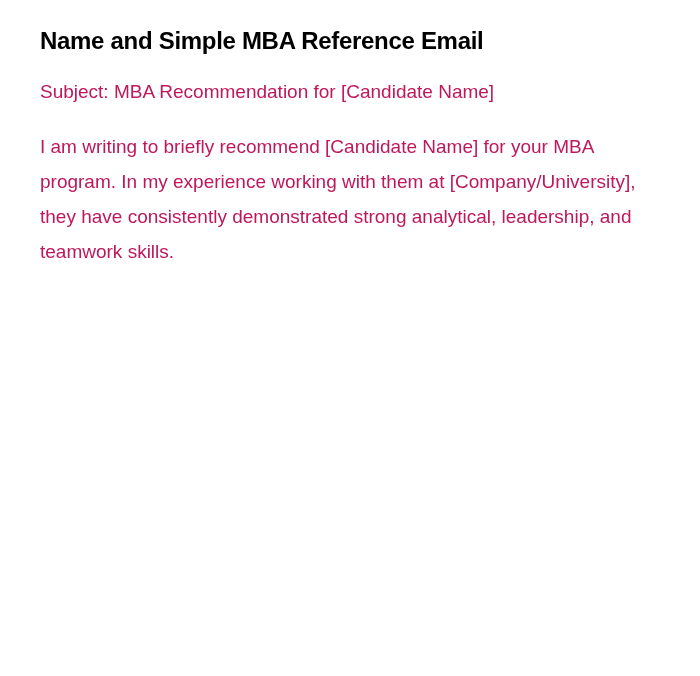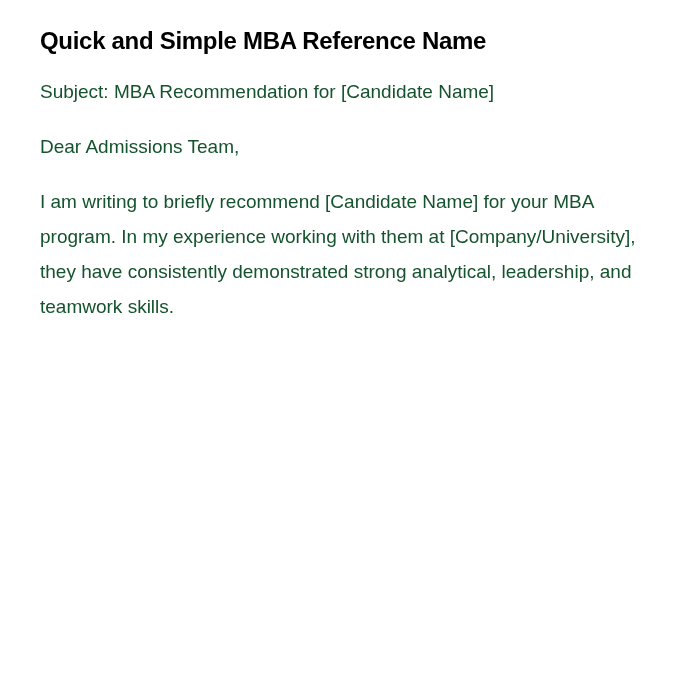--- a/index.html
+++ b/index.html
@@ -1,21 +1,20 @@
 <!DOCTYPE html>
 <html><head>
 <meta charset="utf-8">
 <style>
   html, body { margin: 0; padding: 0; background: #ffffff; }
   body { width: 700px; height: 676px; position: relative; overflow: hidden; }
   .page { position: absolute; left: 40px; top: 24px; width: 600px; color: #111111; }
   .title { font-family: "Liberation Sans", sans-serif; font-weight: 700; font-size: 24px; line-height: 34px; margin: 0 0 13px 0; letter-spacing: -0.3px; color: #000; }
-  .para { font-family: "Liberation Sans", sans-serif; font-size: 19px; line-height: 35px; margin: 16px 0 20px 0; color: #14532d; }
+  .para { font-family: "Liberation Sans", sans-serif; font-size: 19px; line-height: 35px; margin: 16px 0 20px 0; color: #be185d; }
 </style>
 </head>
 <body>
 
 <div class="page">
-  <h1 class="title">Quick and Simple MBA Reference Name</h1>
+  <h1 class="title">Name and Simple MBA Reference Email</h1>
   <p class="para">Subject: MBA Recommendation for [Candidate Name]</p>
-  <p class="para">Dear Admissions Team,</p>
   <p class="para">I am writing to briefly recommend [Candidate Name] for your MBA program. In my experience working with them at [Company/University], they have consistently demonstrated strong analytical, leadership, and teamwork skills.</p>
 </div>
 
 </body></html>

